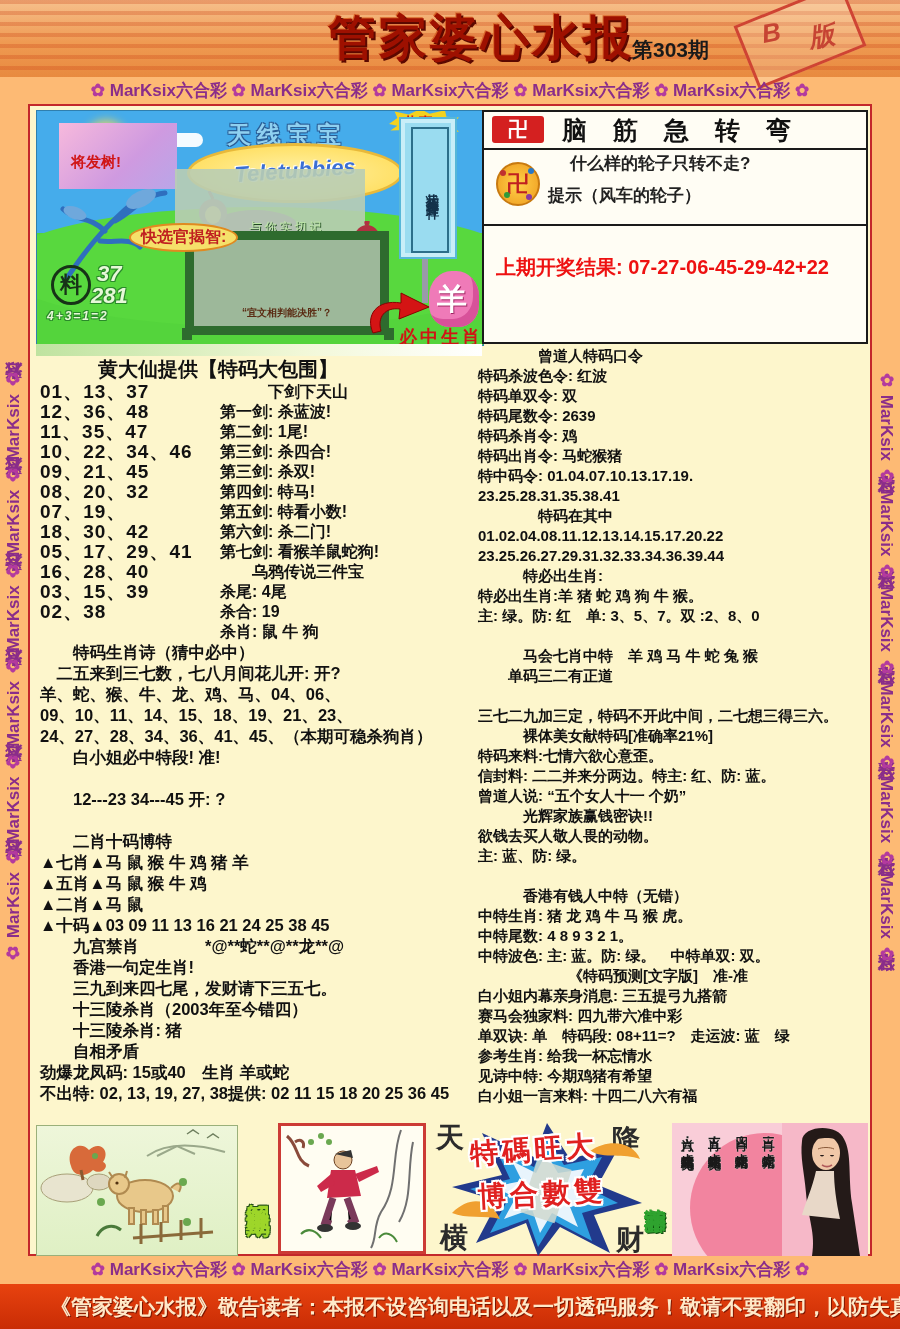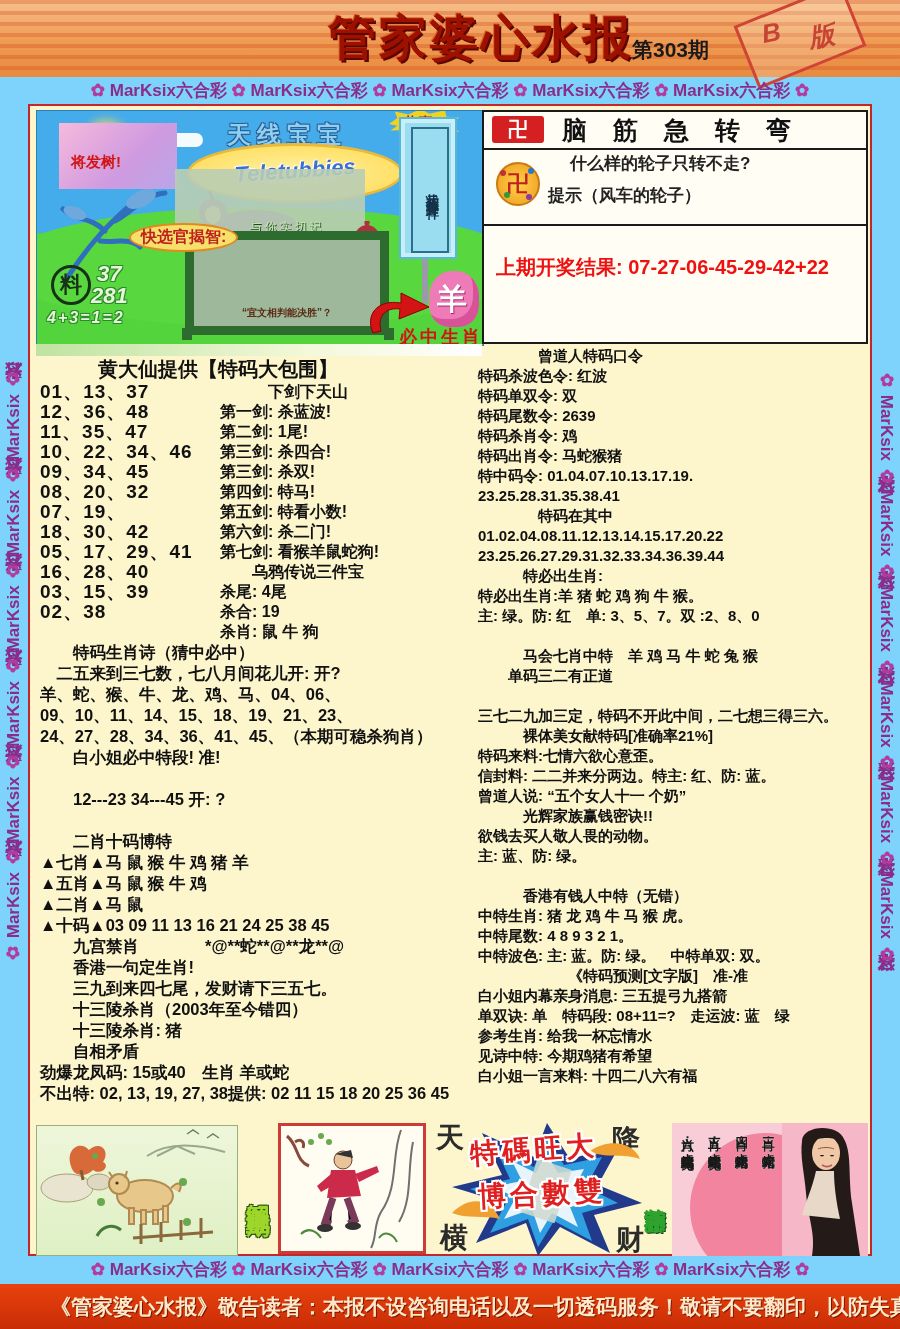--- a/index.html
+++ b/index.html
@@ -1,16 +1,16 @@
 <!DOCTYPE html>
 <html><head>
 <meta charset="utf-8">
 <style>
   html,body{margin:0;padding:0;background:#fdf3cc;}
-  #page{position:relative;width:900px;height:1329px;overflow:hidden;background:#7dd3fc;
+  #page{position:relative;width:900px;height:1329px;overflow:hidden;background:#fdba74;
         font-family:"Liberation Sans",sans-serif;}
   
   .header{position:absolute;left:0;top:0;width:900px;height:77px;
     background:linear-gradient(to bottom,#f6c08c,#ef9a52 55%,#e88a3f);}
   .header .stripes{position:absolute;inset:0;
     background:repeating-linear-gradient(to bottom,rgba(205,70,25,.30) 0 4px,rgba(0,0,0,0) 4px 11px);}
   .masthead{position:absolute;left:328px;top:6px;font-size:48px;font-weight:bold;color:#9e1000;
     letter-spacing:3px;text-shadow:2px 2px 0 #5c0800,-1px -1px 0 #d8662a;}
   .issue{position:absolute;left:632px;top:36px;font-size:21px;font-weight:bold;color:#1a1a1a;}
   .stamp{position:absolute;left:742px;top:2px;width:110px;height:62px;border:3px solid #cf4433;
@@ -65,21 +65,21 @@
   .board-top{position:absolute;left:150px;top:108px;width:200px;text-align:center;font-size:12px;font-weight:normal;
     color:#bfe8a8;text-shadow:1px 1px 0 #1e4a1e;letter-spacing:3px;}
   .board-cap{position:absolute;left:0;bottom:6px;width:100%;text-align:center;font-size:10px;font-weight:bold;color:#5a2a12;}
   .liao-wrap{position:absolute;left:14px;top:150px;width:130px;height:80px;}
   .liao-circle{position:absolute;left:0;top:4px;width:34px;height:34px;border:3px solid #173317;border-radius:50%;
     text-align:center;line-height:34px;font-size:22px;font-weight:bold;color:#173317;}
   .gnum{position:absolute;font-weight:bold;font-style:italic;color:#e7f8d8;
     text-shadow:1px 1px 0 #2a8a2a,-1px -1px 0 #2a8a2a,1px -1px 0 #2a8a2a,-1px 1px 0 #2a8a2a;}
   .gn1{left:46px;top:0;font-size:22px;}
   .gn2{left:40px;top:22px;font-size:22px;}
-  .gn3{left:-4px;top:48px;font-size:16px;letter-spacing:2px;}
+  .gn3{left:-4px;top:48px;font-size:12px;letter-spacing:2px;}
   .ellipse-lab{position:absolute;left:92px;top:112px;padding:2px 10px;border-radius:50%;
     background:#f5e06a;border:2px solid #e08a20;font-size:16px;font-weight:bold;color:#c02020;}
   .arrow-red{position:absolute;left:330px;top:178px;width:70px;height:46px;}
   .sheep-blob{position:absolute;left:392px;top:160px;width:50px;height:56px;background:#ef7ab8;
     border-radius:45% 45% 40% 40%;box-shadow:inset -6px -8px 0 #d8529a;}
   .sheep-char{position:absolute;left:8px;top:8px;font-size:30px;font-weight:bold;color:#fff;
     text-shadow:1px 1px 0 #a02060;}
   .sheep-cap{position:absolute;left:362px;top:214px;font-size:18px;font-weight:bold;color:#d01515;letter-spacing:3px;}
   .cstrip{position:absolute;left:6px;top:238px;width:446px;height:12px;
     background:linear-gradient(to right,#bfe3a0,#f2f8d8 60%,#ffffff);}
@@ -278,21 +278,21 @@
     </div>
 
     <div class="leftcol">
       <div class="a-title">黄大仙提供【特码大包围】</div>
       <div class="a-row">
         <div class="a-nums">
             <div class="tl">01、13、37</div>
             <div class="tl">12、36、48</div>
             <div class="tl">11、35、47</div>
             <div class="tl">10、22、34、46</div>
-            <div class="tl">09、34、45</div>
+            <div class="tl">09、21、45</div>
             <div class="tl">08、20、32</div>
             <div class="tl">07、19、</div>
             <div class="tl">18、30、42</div>
             <div class="tl">05、17、29、41</div>
             <div class="tl">16、28、40</div>
             <div class="tl">03、15、39</div>
             <div class="tl">02、38</div>
           </div>
         <div class="a-swords">
             <div class="tl">　　　下剑下天山</div>
@@ -364,20 +364,21 @@
           <div class="tl">　　　光辉家族赢钱密诀!!</div>
           <div class="tl">欲钱去买人敬人畏的动物。</div>
           <div class="tl">主: 蓝、防: 绿。</div>
           <div class="tl">&nbsp;</div>
           <div class="tl">　　　香港有钱人中特（无错）</div>
           <div class="tl">中特生肖: 猪 龙 鸡 牛 马 猴 虎。</div>
           <div class="tl">中特尾数: 4 8 9 3 2 1。</div>
           <div class="tl">中特波色: 主: 蓝。防: 绿。　中特单双: 双。</div>
           <div class="tl">　　　　　　《特码预测[文字版]　准-准</div>
           <div class="tl">白小姐内幕亲身消息: 三五提弓九搭箭</div>
+          <div class="tl">赛马会独家料: 四九带六准中彩</div>
           <div class="tl">单双诀: 单　特码段: 08+11=?　走运波: 蓝　绿</div>
           <div class="tl">参考生肖: 给我一杯忘情水</div>
           <div class="tl">见诗中特: 今期鸡猪有希望</div>
           <div class="tl">白小姐一言来料: 十四二八六有福</div>
         </div>
     </div>
 
     <div class="dogbox">
       <svg width="198" height="127" viewBox="0 0 198 127">
         <path d="M110 30 C130 16 160 18 188 26" stroke="#9aa88a" stroke-width="2" fill="none"></path>

